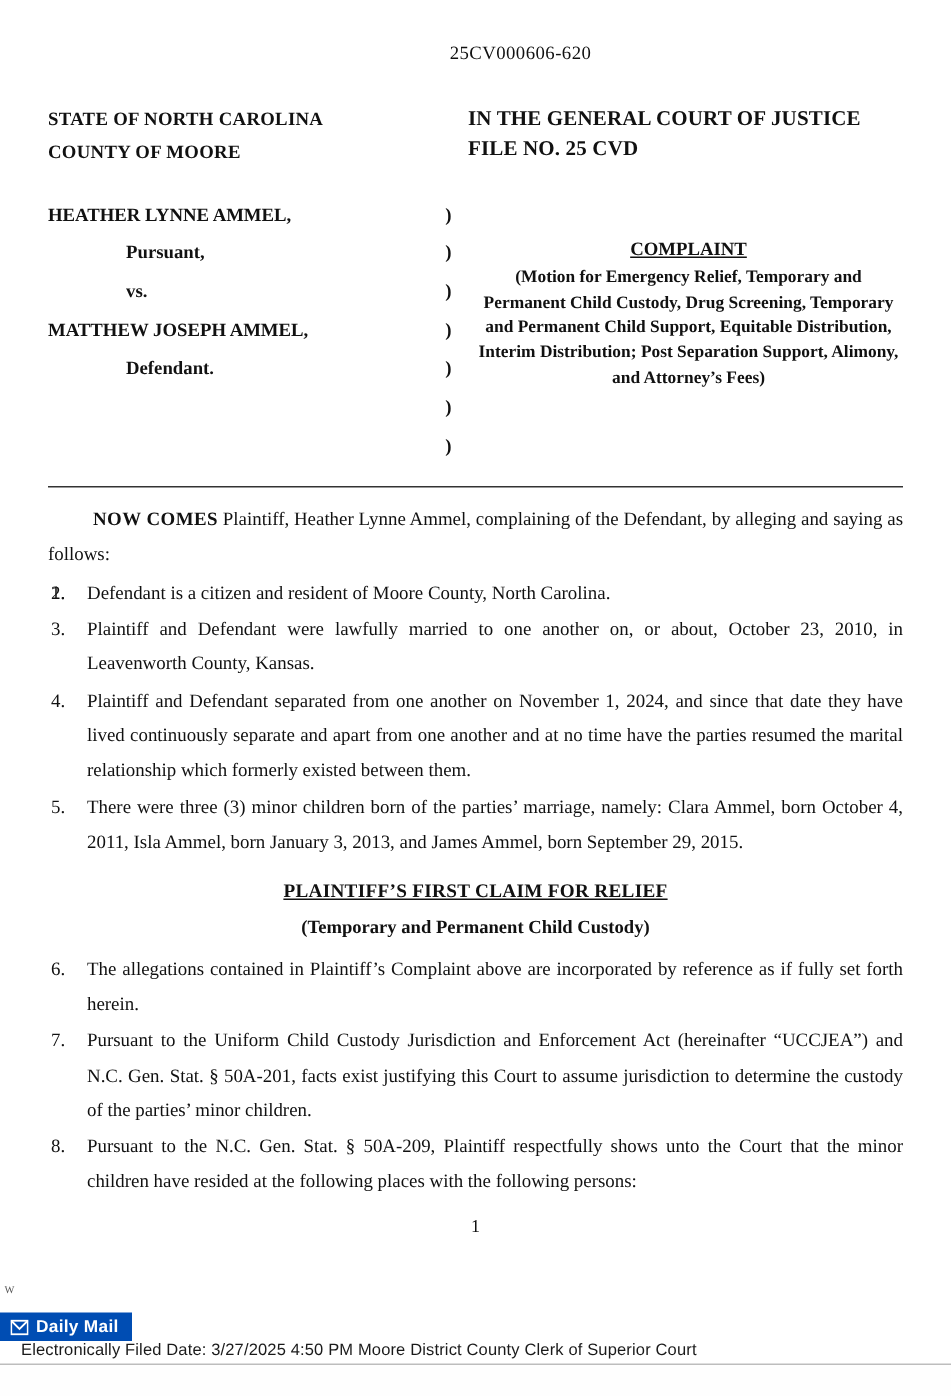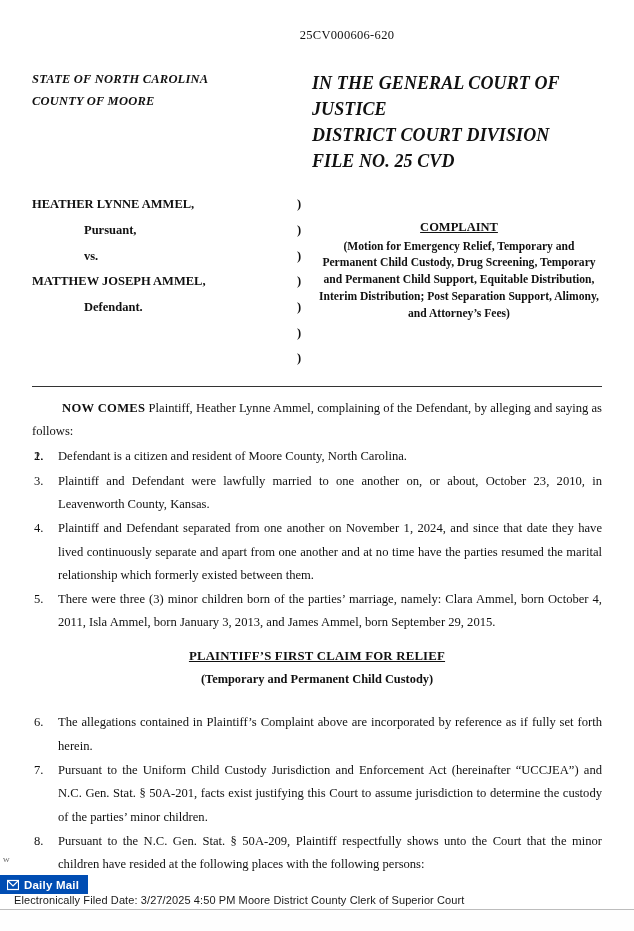--- a/index.html
+++ b/index.html
@@ -46,26 +46,26 @@
   .caption-left {
     width: 280px;
     font-weight: bold;
     font-size: 12.5px;
     line-height: 1.75;
     letter-spacing: 0.2px;
   }
   .caption-right {
     flex: 1;
     font-weight: bold;
-    font-size: 18px;
+    font-size: 14px;
     line-height: 1.45;
     letter-spacing: 0.1px;
     padding-top: 1px;
   }
-  .court-line { display: block; font-style: italic; }
+  .court-line { display: block; }
   .parties {
     display: flex;
     flex-direction: row;
     margin-top: 18px;
   }
   .parties-left {
     width: 250px;
     font-weight: bold;
     font-size: 12.5px;
     line-height: 2.05;
@@ -136,21 +136,21 @@
     font-size: 12.8px;
     margin: 10px 0 0 0;
     text-decoration: underline;
     letter-spacing: 0.2px;
     font-family: Liberation Serif, serif;
   }
   .claim-sub {
     text-align: center;
     font-weight: bold;
     font-size: 12.4px;
-    margin: 0 0 20px 0;
+    margin: 0 0 5px 0;
   }
   .page-num {
     text-align: center;
     font-size: 12px;
     margin-top: 6px;
   }
   .left-margin-mark {
     position: absolute;
     left: 3px;
     top: 856px;
@@ -219,21 +219,20 @@
 
     <div class="case-no">25CV000606-620</div>
 
     <div class="caption">
       <div class="caption-left">
         <span class="court-line">STATE OF NORTH CAROLINA</span>
         <span class="court-line">COUNTY OF MOORE</span>
       </div>
       <div class="caption-right">
         <span class="court-line">IN THE GENERAL COURT OF JUSTICE</span>
-        <span class="court-line">DISTRICT COURT DIVISION</span>
         <span class="court-line">FILE NO. 25 CVD</span>
       </div>
     </div>
 
     <div class="parties">
       <div class="parties-left">
         <span class="party-name">HEATHER LYNNE AMMEL,</span>
         <span class="party-role">Pursuant,</span>
         <span class="party-role">vs.</span>
         <span class="party-name">MATTHEW JOSEPH AMMEL,</span>

